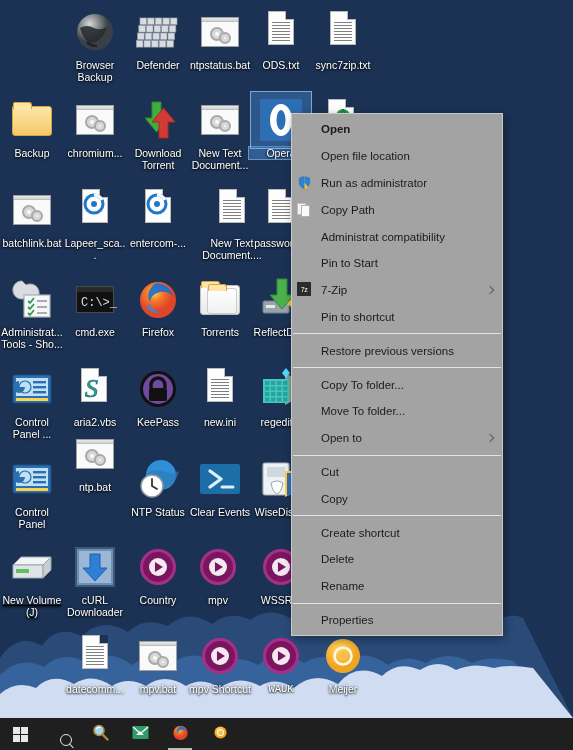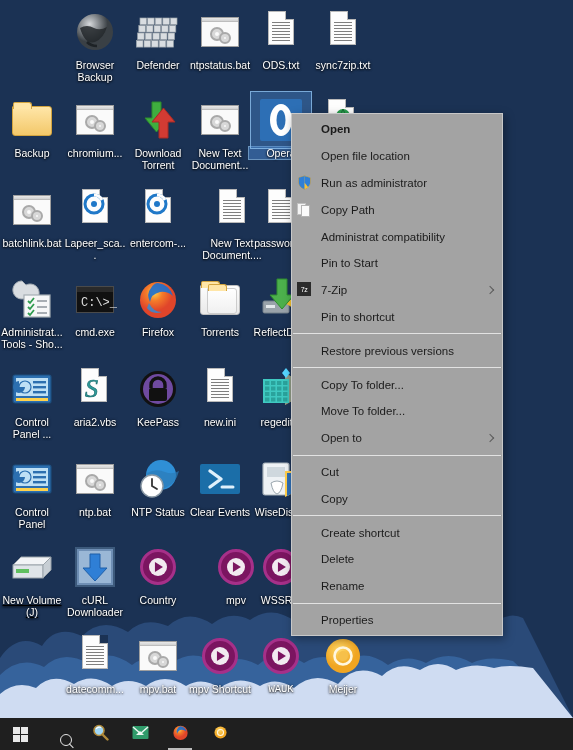--- a/index.html
+++ b/index.html
@@ -523,21 +523,21 @@
             <path d="M17 22 a6 6 0 1 1 -6 -6 v6 Z" fill="#2c6fb0"></path>
             <circle cx="17" cy="22" r="6" fill="none" stroke="#2c6fb0" stroke-width="1.2"></circle>
             <rect x="25" y="16" width="13" height="2.4" fill="#2c6fb0"></rect>
             <rect x="25" y="21" width="13" height="2.4" fill="#2c6fb0"></rect>
             <rect x="25" y="26" width="13" height="2.4" fill="#2c6fb0"></rect>
             <rect x="8" y="33" width="32" height="3" fill="#ffd24d"></rect>
           </svg>
         </div>
         <div class="lbl">Control Panel</div>
       </div>
-      <div class="icon" style="left: 63px; top: 455px;">
+      <div class="icon" style="left: 63px; top: 430px;">
         <div class="glyph">
           <div class="art">
             <div class="batwin">
               <div class="bar"></div>
         <div class="gear" style="left:8px;top:9px;width:14px;height:14px"></div>
         <div class="gear" style="left:17px;top:14px;width:12px;height:12px"></div>
             </div>
           </div>
         </div>
         <div class="lbl">ntp.bat</div>
@@ -600,21 +600,21 @@
       <div class="icon" style="left: 126px; top: 543px;">
         <div class="glyph">
           <div class="art">
             <div class="mpvc">
               <i></i>
             </div>
           </div>
         </div>
         <div class="lbl">Country</div>
       </div>
-      <div class="icon" style="left: 204px; top: 543px;">
+      <div class="icon" style="left: 186px; top: 543px;">
         <div class="glyph">
           <div class="art">
             <div class="mpvc">
               <i></i>
             </div>
           </div>
         </div>
         <div class="lbl">mpv</div>
       </div>
       <div class="icon" style="left: 249px; top: 543px;">

